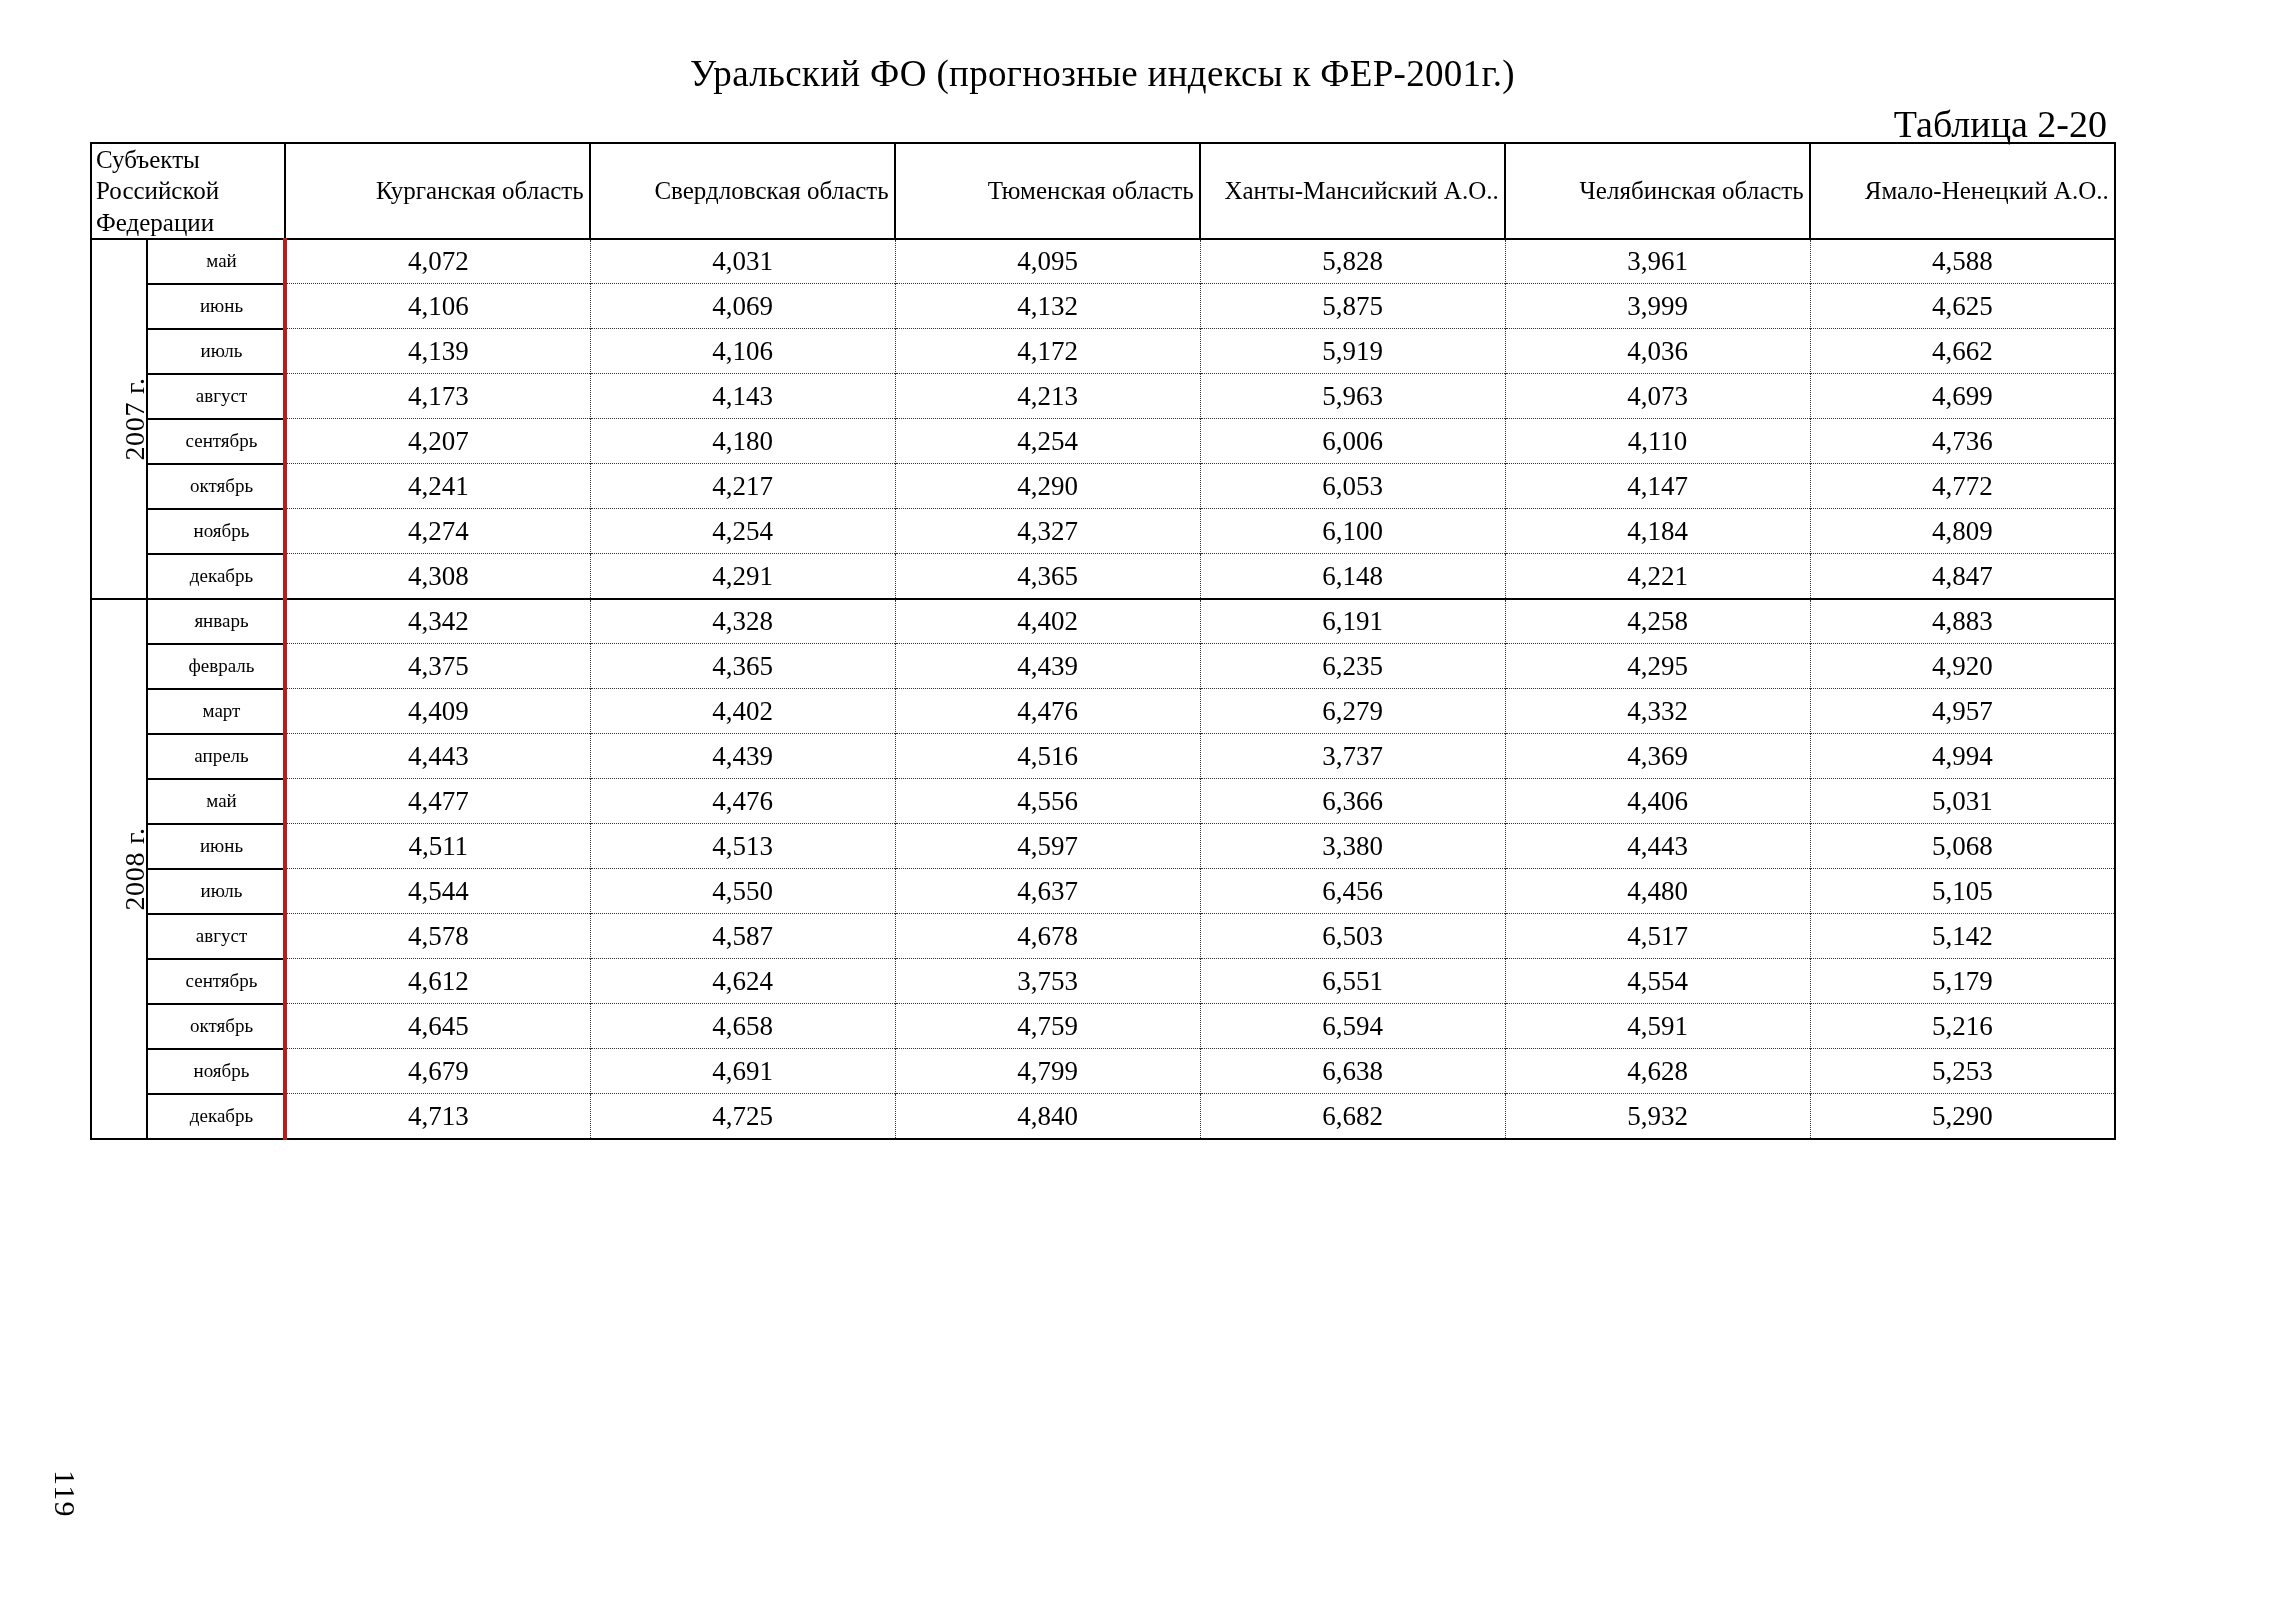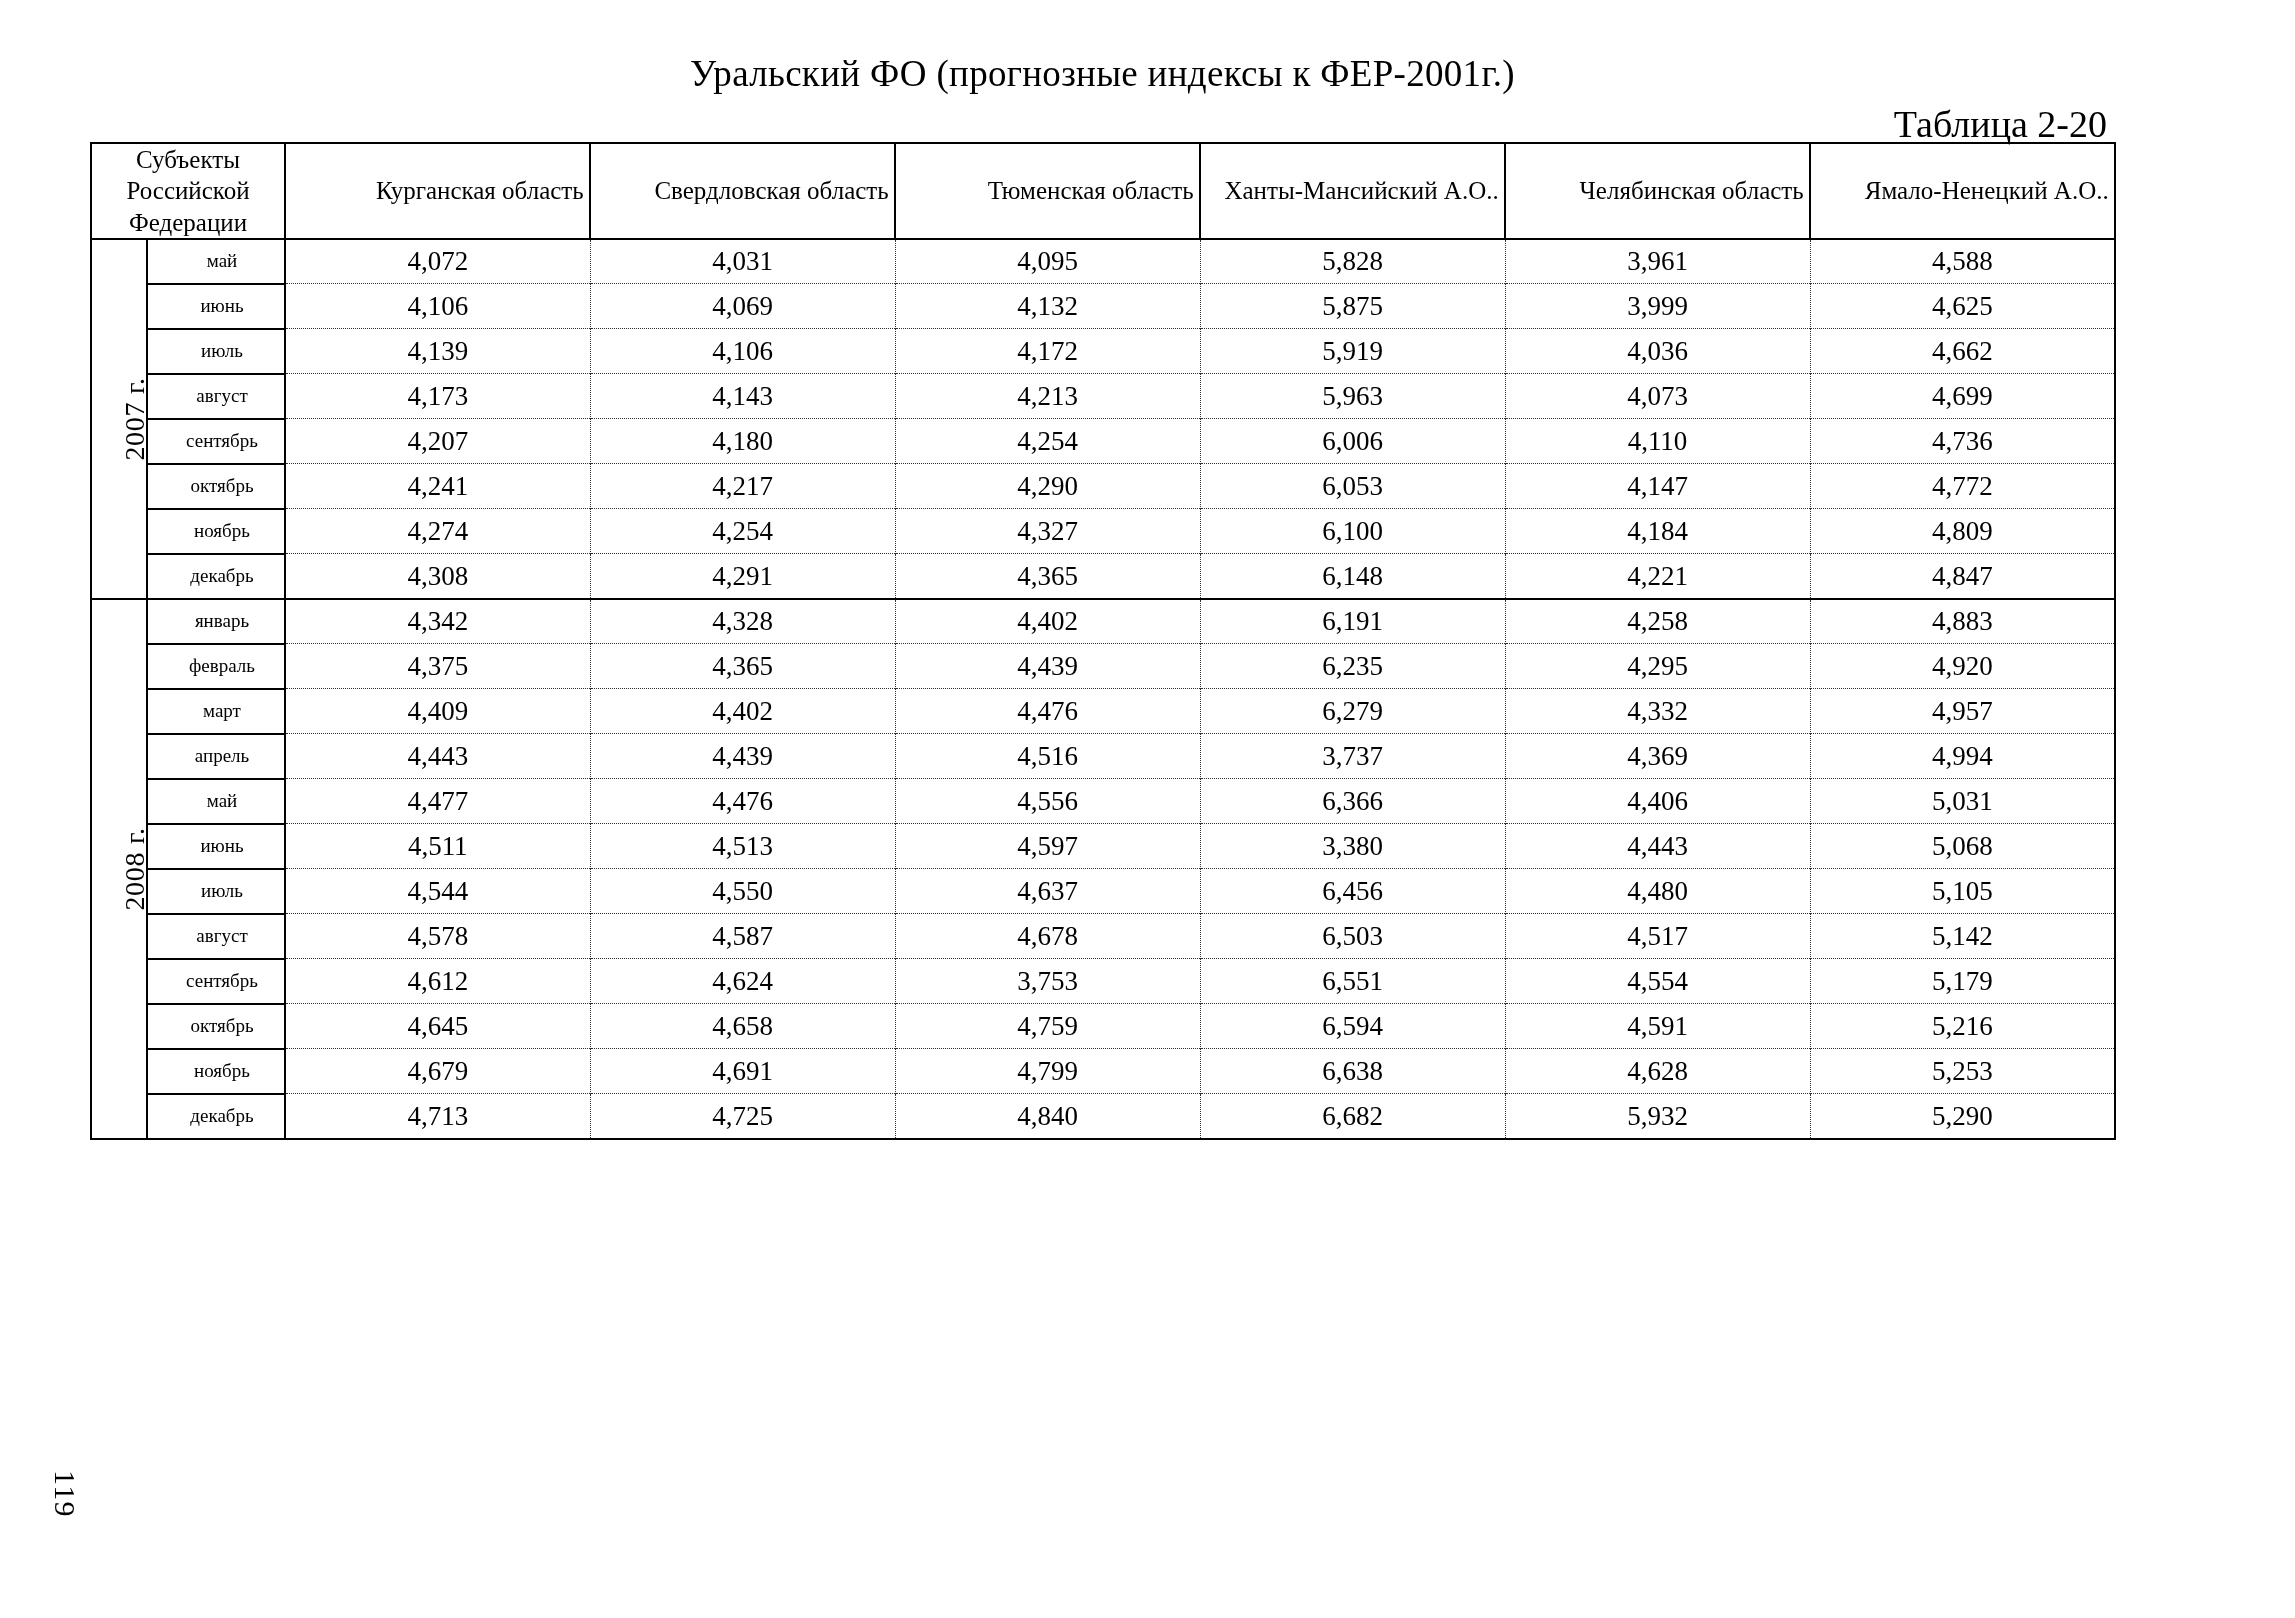--- a/index.html
+++ b/index.html
@@ -20,21 +20,21 @@
   table.grid{
     position:absolute;top:142px;left:90px;width:2017px;
     border-collapse:collapse;table-layout:fixed;
     border:2.7px solid #000;
   }
   thead tr{height:87px;}
   tbody tr{height:45px;}
   th.subj{
     border:2px solid #000;border-bottom:2.7px solid #000;
     font-weight:normal;font-size:25px;line-height:1.25;
-    text-align:center;vertical-align:middle;padding:0 4px;
+    text-align:left;vertical-align:middle;padding:0 4px;
   }
   th.colhead{
     border:2px solid #000;border-bottom:2.7px solid #000;
     font-weight:normal;font-size:25px;
     text-align:right;vertical-align:middle;padding:0 5.3px;
   }
   td.year{
     border-right:2px solid #000;border-top:2px solid #000;border-bottom:2px solid #000;
     text-align:center;vertical-align:middle;overflow:visible;
   }
@@ -43,21 +43,21 @@
     white-space:nowrap;font-size:28px;letter-spacing:0.7px;
   }
   td.month{
     border:2px solid #000;
     font-size:19px;text-align:center;vertical-align:middle;padding:0 0 0 12px;
   }
   td.val{
     border-top:1.3px dotted #333;border-left:1.3px dotted #333;
     font-size:27px;text-align:center;vertical-align:middle;
   }
-  td.val.first{border-left:2px solid #b91c1c;margin-top:20px;}
+  td.val.first{border-left:4px solid #b91c1c;margin-top:20px;}
   tbody tr.grp-start td.val{border-top:2px solid #000;}
   .page-number{
     position:absolute;left:41px;top:1477px;
     font-size:30px;transform:rotate(90deg);transform-origin:50% 50%;
     white-space:nowrap;letter-spacing:1.3px;
   }
 </style>
 </head>
 <body>
 

